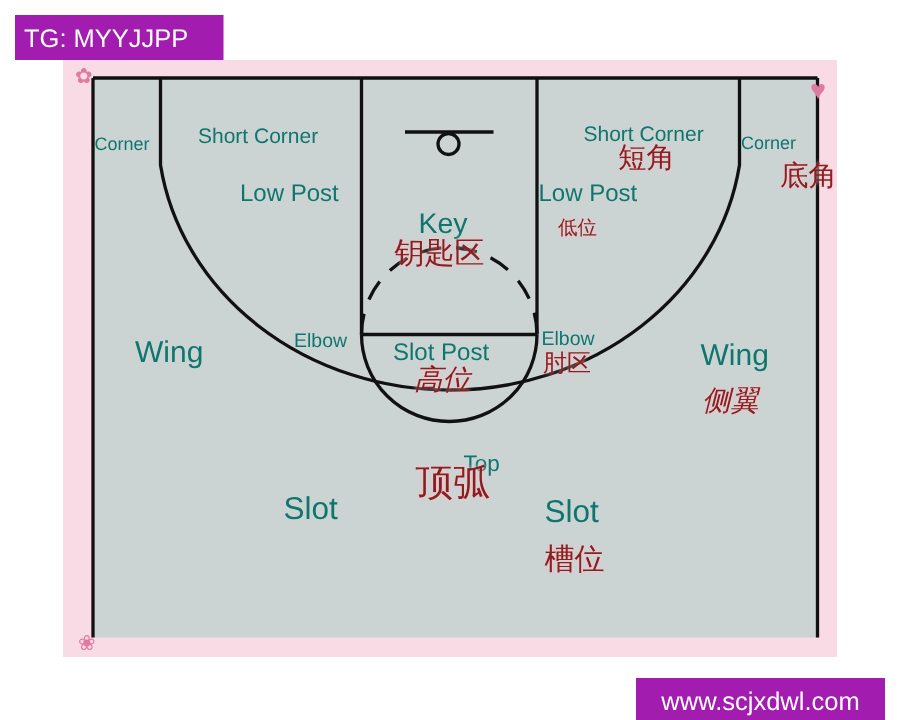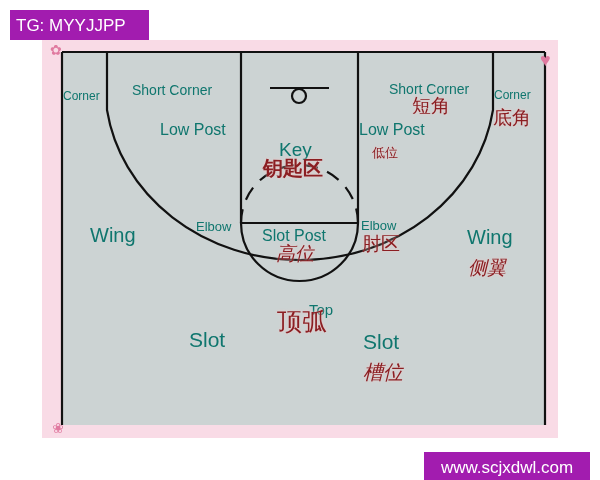--- a/index.html
+++ b/index.html
@@ -47,46 +47,46 @@
 <div class="deco" style="left:50px;top:42px;">✿</div>
 <div class="deco" style="left:540px;top:50px;font-size:18px;">♥</div>
 <div class="deco" style="left:52px;top:420px;">❀</div>
 
 <div class="lbl" style="left:63px;top:90px;font-size:12px;">Corner</div>
 
 <div class="lbl" style="left:132px;top:83px;font-size:14px;">Short Corner</div>
 <div class="lbl" style="left:160px;top:122px;font-size:16px;">Low Post</div>
 
 <div class="lbl" style="left:279px;top:140px;font-size:19px;">Key</div>
-<div class="zh" style="left:263px;top:158px;font-size:20px;font-weight:bold;">钥匙区</div>
+<div class="zh" style="left:263px;top:158px;font-size:20px;">钥匙区</div>
 
 <div class="lbl" style="left:389px;top:82px;font-size:14px;">Short Corner</div>
 <div class="zh" style="left:412px;top:96px;font-size:19px;">短角</div>
 
 <div class="lbl" style="left:494px;top:89px;font-size:12px;">Corner</div>
-<div class="zh" style="left:493px;top:108px;font-size:19px;">底角</div>
+<div class="zh" style="left:520px;top:108px;font-size:19px;">底角</div>
 
 <div class="lbl" style="left:359px;top:122px;font-size:16px;">Low Post</div>
 <div class="zh" style="left:372px;top:146px;font-size:13px;">低位</div>
 
 <div class="lbl" style="left:90px;top:225px;font-size:20px;">Wing</div>
 
 <div class="lbl" style="left:196px;top:220px;font-size:13px;">Elbow</div>
 
 <div class="lbl" style="left:262px;top:228px;font-size:16px;">Slot Post</div>
 <div class="zh" style="left:276px;top:244px;font-size:19px;font-style:italic;">高位</div>
 
 <div class="lbl" style="left:361px;top:219px;font-size:13px;">Elbow</div>
-<div class="zh" style="left:362px;top:234px;font-size:19px;">肘区</div>
+<div class="zh" style="left:362px;top:234px;font-size:16px;">肘区</div>
 
 <div class="lbl" style="left:467px;top:227px;font-size:20px;">Wing</div>
 <div class="zh" style="left:468px;top:258px;font-size:19px;font-style:italic;">侧翼</div>
 
 <div class="lbl" style="left:283px;top:302px;font-size:15px;margin-left:26px;">Top</div>
 <div class="zh" style="left:277px;top:309px;font-size:25px;">顶弧</div>
 
 <div class="lbl" style="left:189px;top:329px;font-size:21px;">Slot</div>
 
 <div class="lbl" style="left:363px;top:331px;font-size:21px;">Slot</div>
-<div class="zh" style="left:363px;top:362px;font-size:20px;font-style:italic;">槽位</div>
+<div class="zh" style="left:363px;top:362px;font-size:20px;">槽位</div>
 
 <div class="wm wm-tl">TG: MYYJJPP</div>
 <div class="wm wm-br">www.scjxdwl.com</div>
 
 </body></html>

